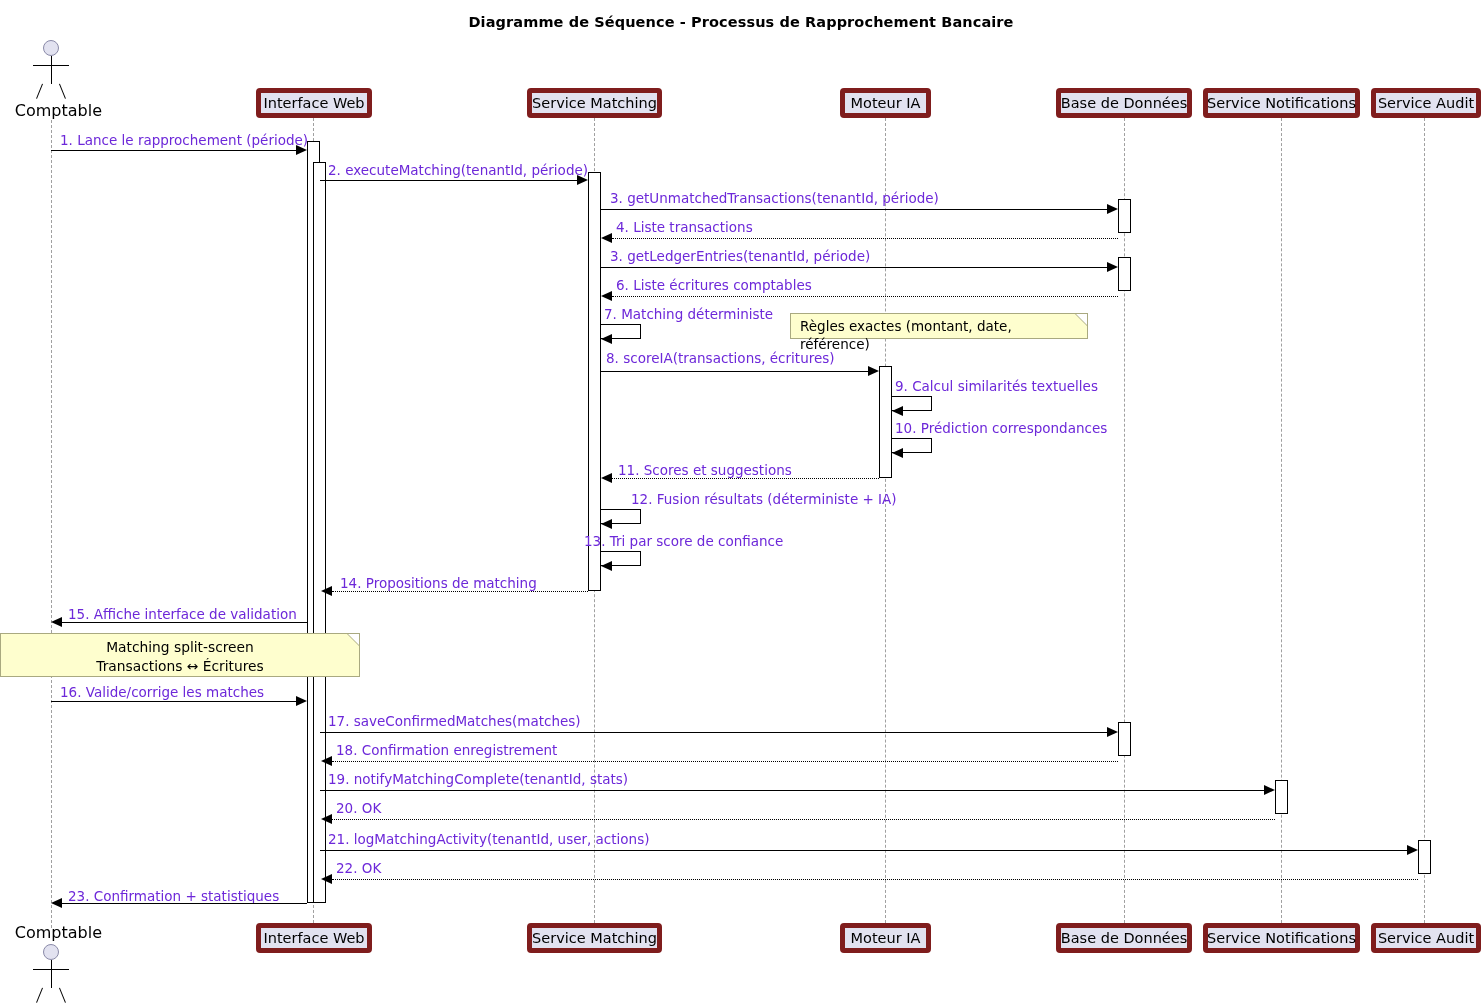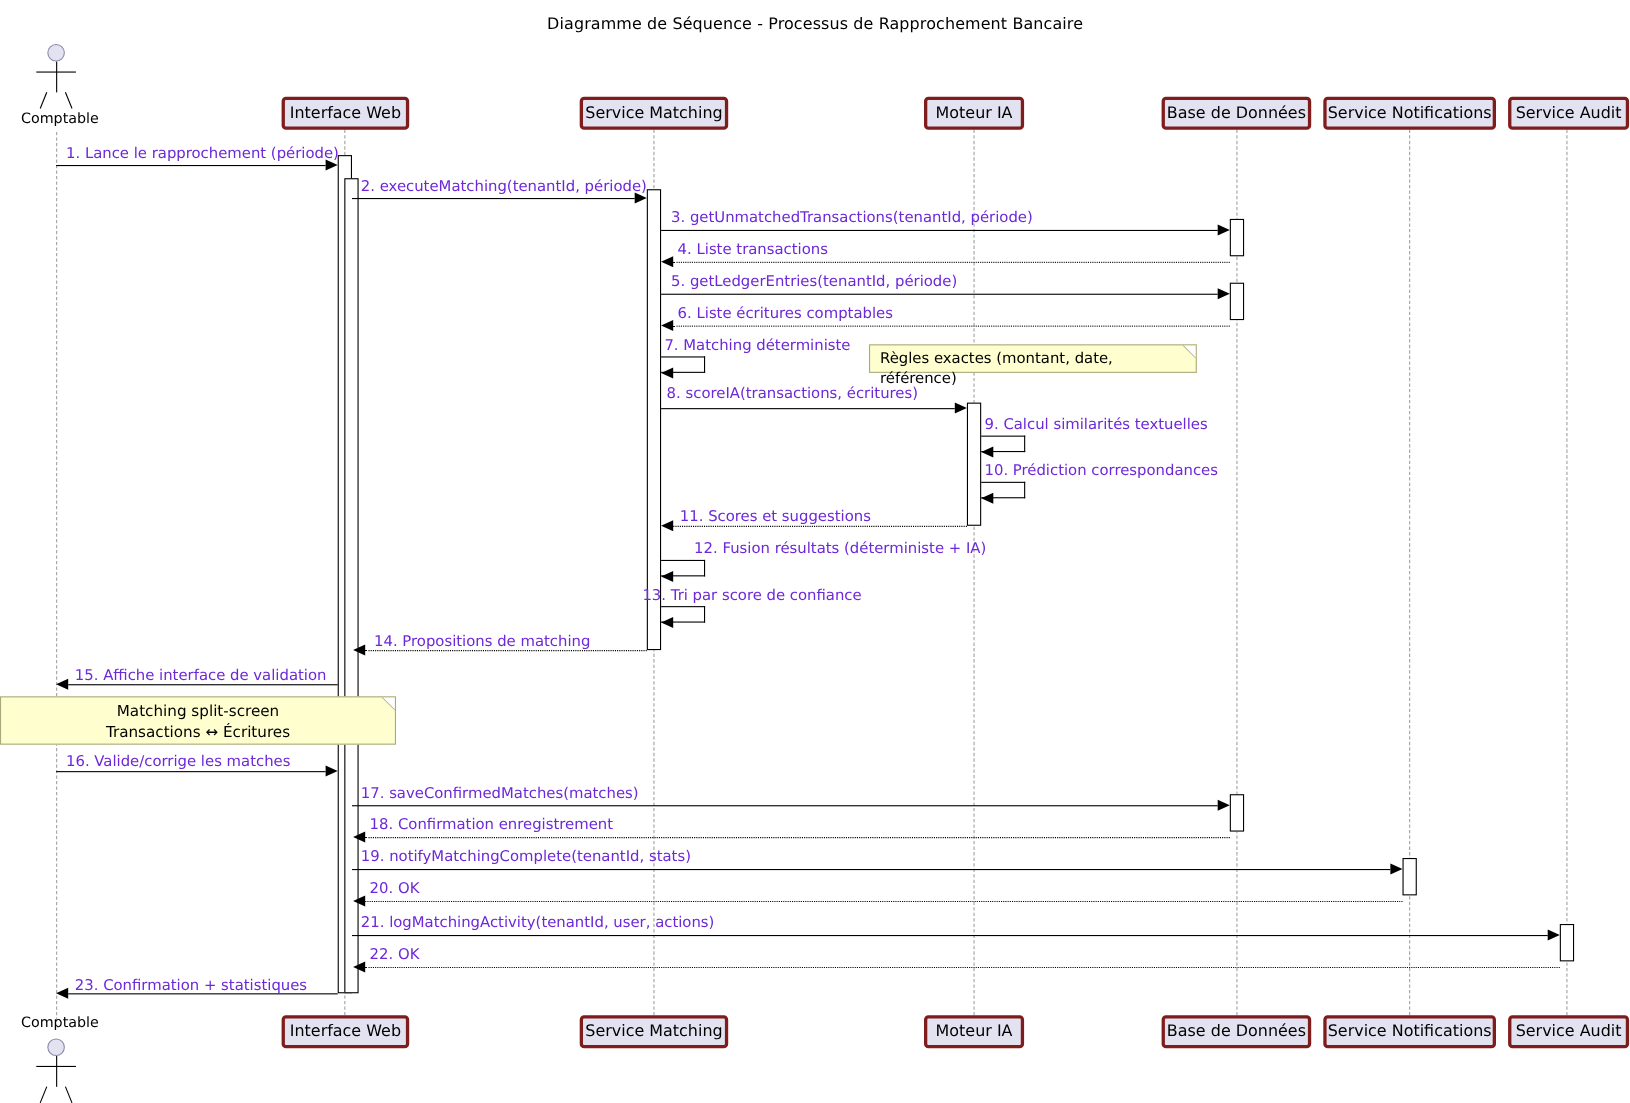--- a/index.html
+++ b/index.html
@@ -19,29 +19,29 @@
     background: #ffffff;
     overflow: hidden;
   }
   .title {
     position: absolute;
     top: 14px;
     left: 0;
     width: 1482px;
     text-align: center;
     font-size: 14.5px;
-    font-weight: normal;
+    font-weight: bold;
     font-family: "DejaVu Sans", sans-serif;
     letter-spacing: 0.1px;
   }
   
   .pbox {
     position: absolute;
     background: #E2E2F0;
-    border: 3px solid #7f1d1d;
+    border: 5px solid #7f1d1d;
     border-radius: 4px;
     box-sizing: border-box;
     text-align: center;
     font-size: 14.5px;
     line-height: 1.0;
     color: #000;
     display: flex;
     align-items: center;
     justify-content: center;
     white-space: nowrap;
@@ -61,24 +61,23 @@
     background: #E2E2F0;
     border-radius: 50%;
     box-sizing: border-box;
   }
   .actor-line {
     position: absolute;
     background: #000;
   }
   .actor-label {
     position: absolute;
-    font-size: 13px;
+    font-size: 16px;
     white-space: nowrap;
-    text-align: left;
-    padding-left: 19px;
+    text-align: right;
   }
   
   .activation {
     position: absolute;
     background: #FFFFFF;
     border: 1px solid #000000;
     box-sizing: border-box;
     width: 13px;
   }
   
@@ -250,21 +249,21 @@
   <div class="arrow-head right" style="left:577px; top:175px;"></div>
 
   <div class="msg-label" style="left:610px; top:190px;">3. getUnmatchedTransactions(tenantId, période)</div>
   <div class="arrow-line" style="left:601px; top:209px; width:506px;"></div>
   <div class="arrow-head right" style="left:1107px; top:204px;"></div>
 
   <div class="msg-label" style="left:616px; top:219px;">4. Liste transactions</div>
   <div class="arrow-line dashed" style="left:612px; top:238px; width:506px;"></div>
   <div class="arrow-head left" style="left:601px; top:233px;"></div>
 
-  <div class="msg-label" style="left:610px; top:248px;">5. getLedgerEntries(tenantId, période)</div>
+  <div class="msg-label" style="left:610px; top:248px;">3. getLedgerEntries(tenantId, période)</div>
   <div class="arrow-line" style="left:601px; top:267px; width:506px;"></div>
   <div class="arrow-head right" style="left:1107px; top:262px;"></div>
 
   <div class="msg-label" style="left:616px; top:277px;">6. Liste écritures comptables</div>
   <div class="arrow-line dashed" style="left:612px; top:296px; width:506px;"></div>
   <div class="arrow-head left" style="left:601px; top:291px;"></div>
 
   <div class="msg-label" style="left:604px; top:306px;">7. Matching déterministe</div>
   <div class="selfcall" style="left:601px; top:324px;"></div>
   <div class="arrow-head left" style="left:601px; top:334px;"></div>

